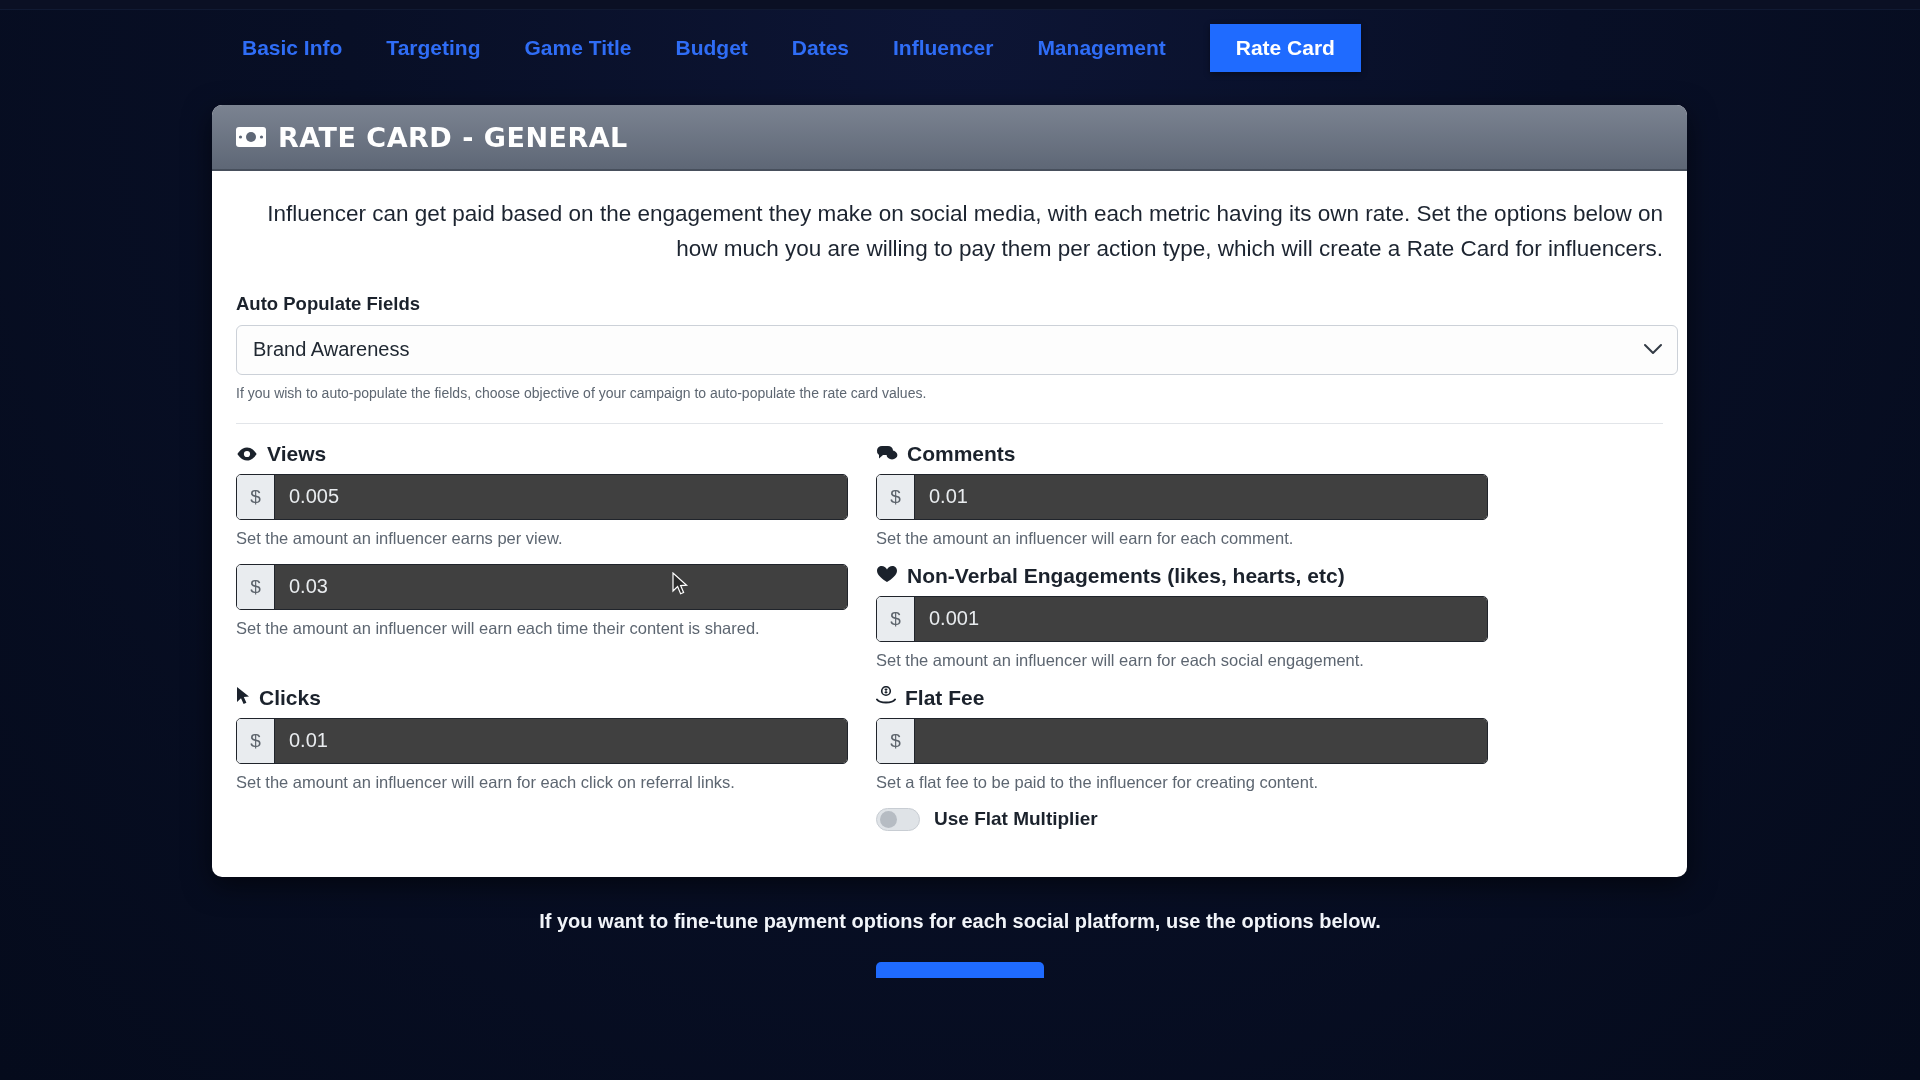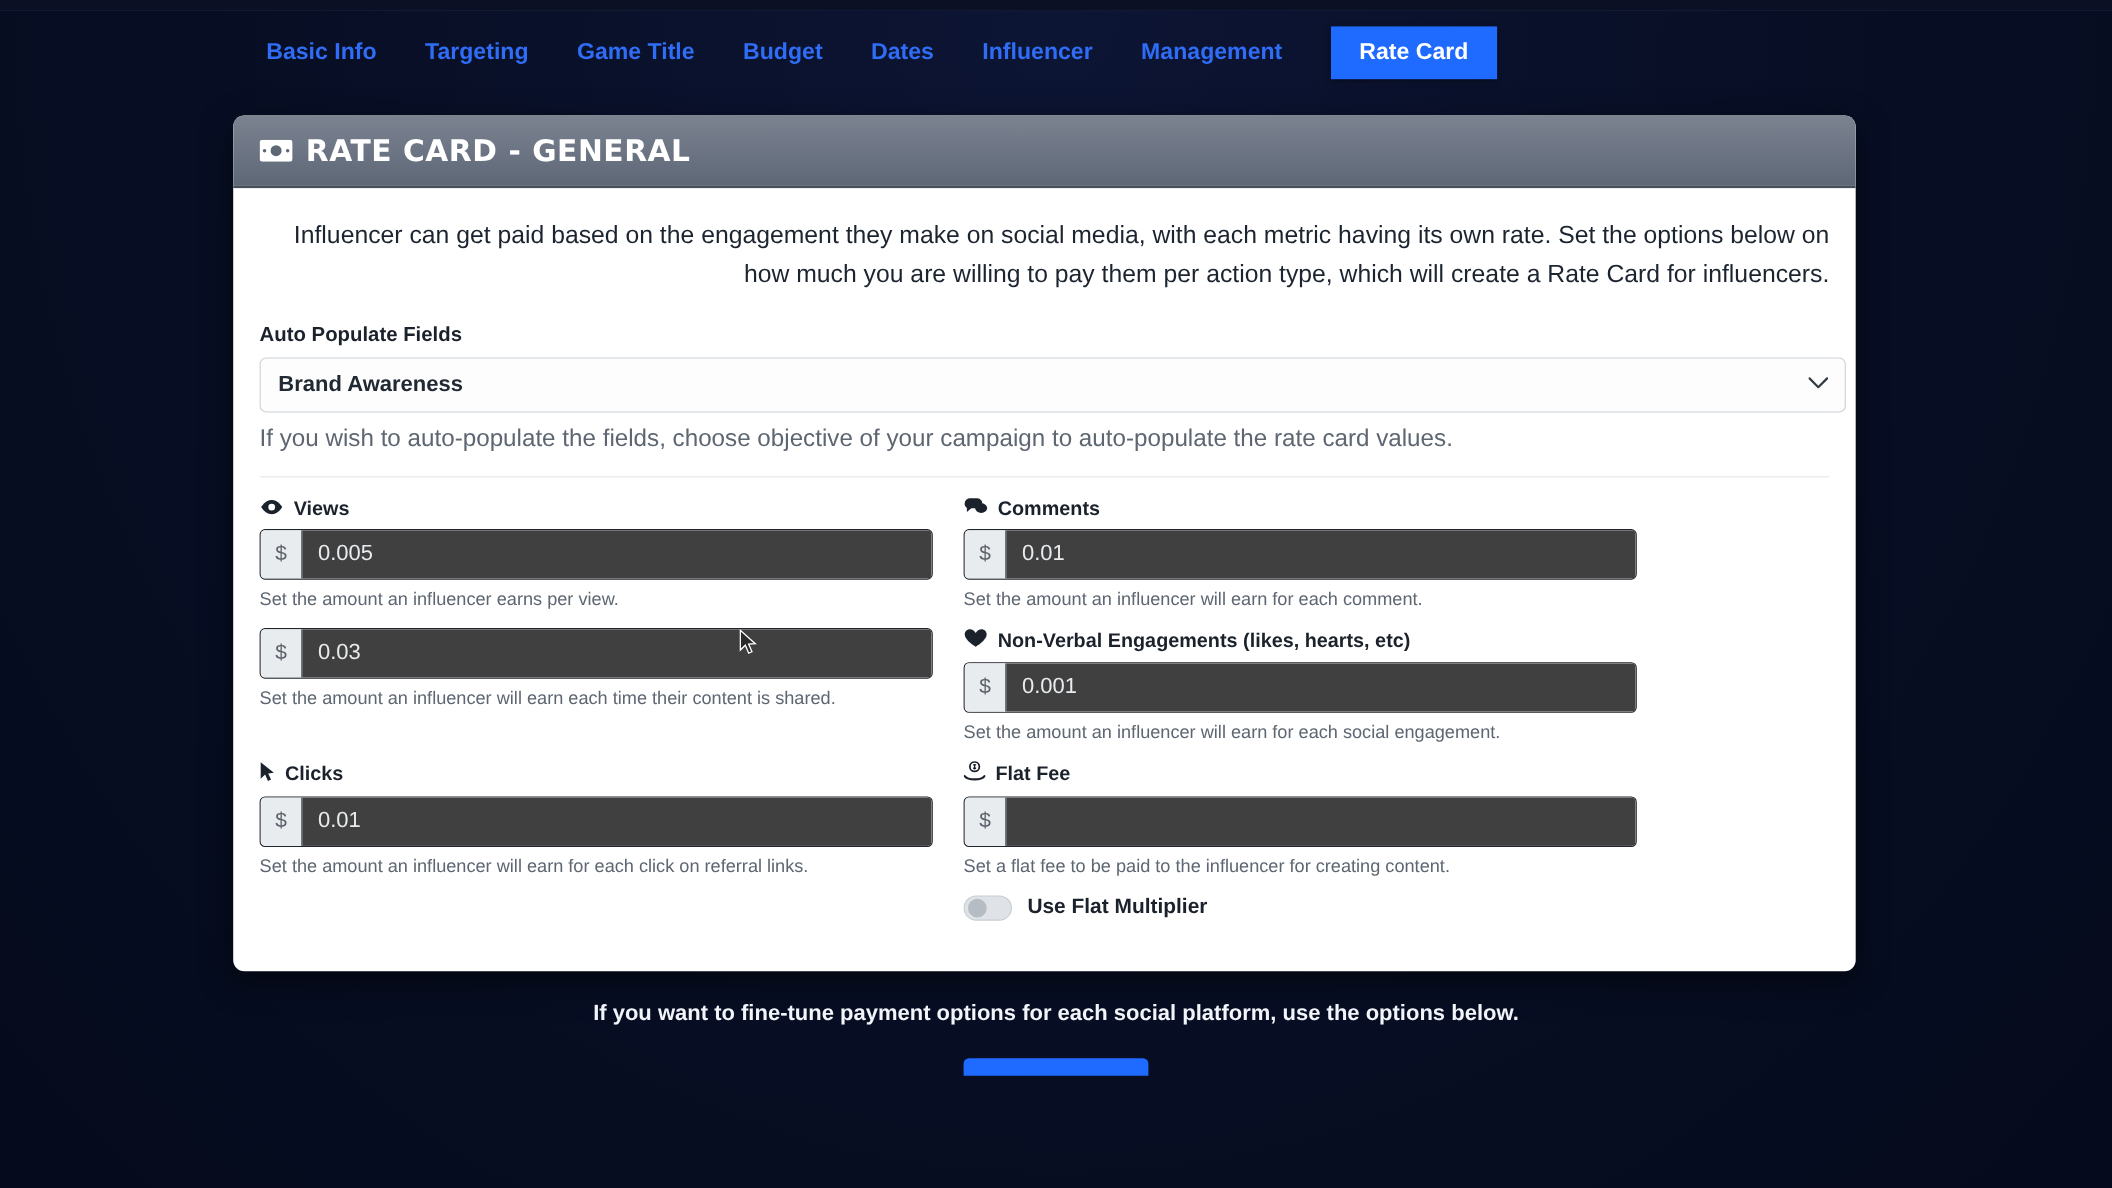--- a/index.html
+++ b/index.html
@@ -113,50 +113,49 @@
     height: 50px;
     border: 1px solid #ccd1d8;
     border-radius: 6px;
     background: #fdfdfd;
     display: flex;
     align-items: center;
     padding: 0 16px;
     font-size: 20px;
     color: #212933;
     cursor: pointer;
-    font-weight: bold;
   }
   .chev {
     position: absolute;
     right: 16px;
     top: 50%;
     transform: translateY(-50%);
     pointer-events: none;
   }
   .helper {
-    font-size: 22px;
+    font-size: 14px;
     color: #5d6671;
     margin-top: 10px;
   }
   .divider {
     border-top: 1px solid #e2e5e9;
     margin: 22px 0 18px 0;
   }
   .grid {
     display: grid;
     grid-template-columns: 612px 612px;
     column-gap: 28px;
     row-gap: 0px;
   }
   .field { margin-bottom: 16px; }
   .field-label {
     display: flex;
     align-items: center;
     gap: 9px;
-    font-size: 18px;
+    font-size: 21px;
     font-weight: 700;
     color: #1b222c;
     margin-bottom: 8px;
   }
   .input-row {
     display: flex;
     height: 46px;
     border-radius: 5px;
     overflow: hidden;
     border: 1px solid #20242b;

